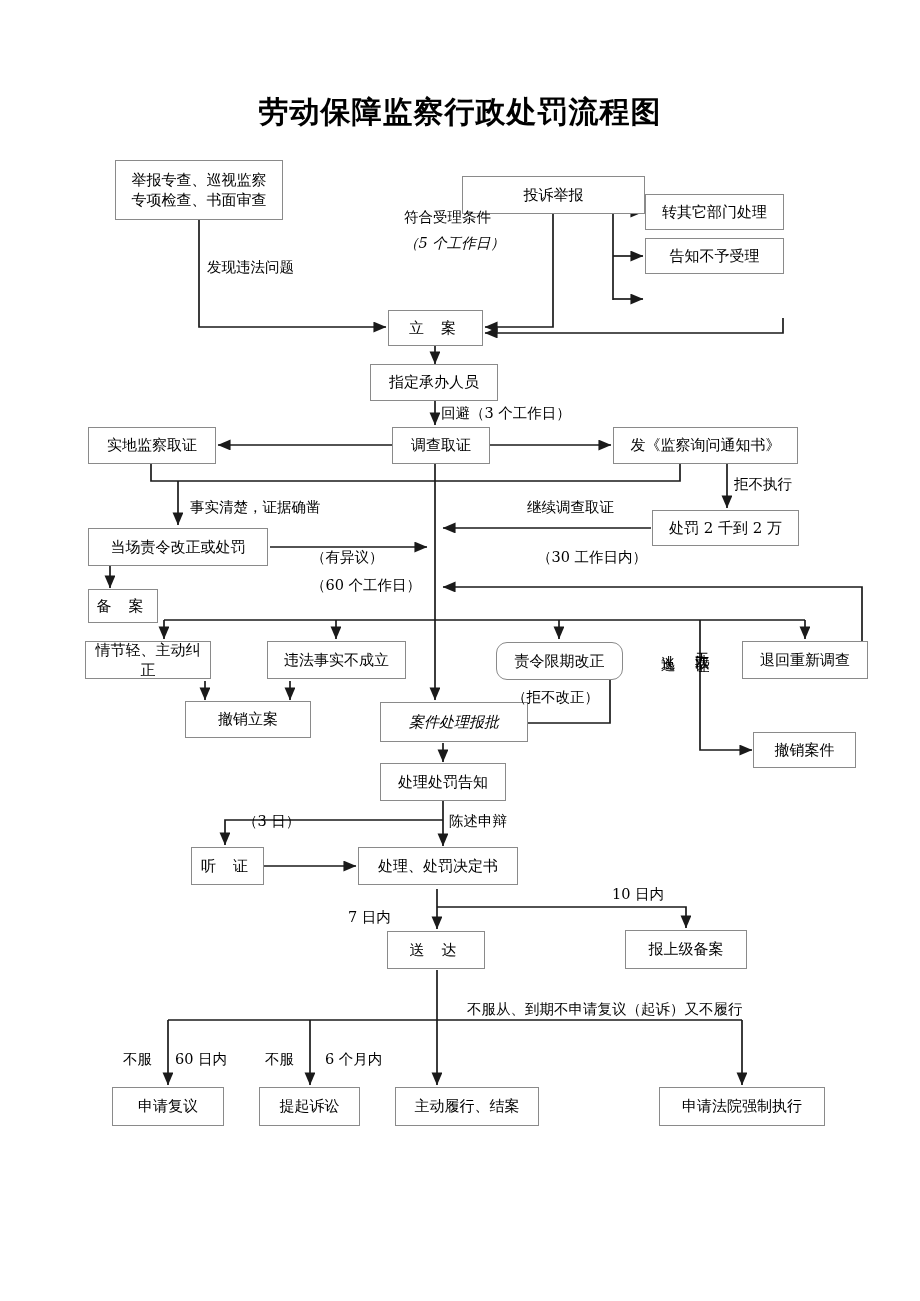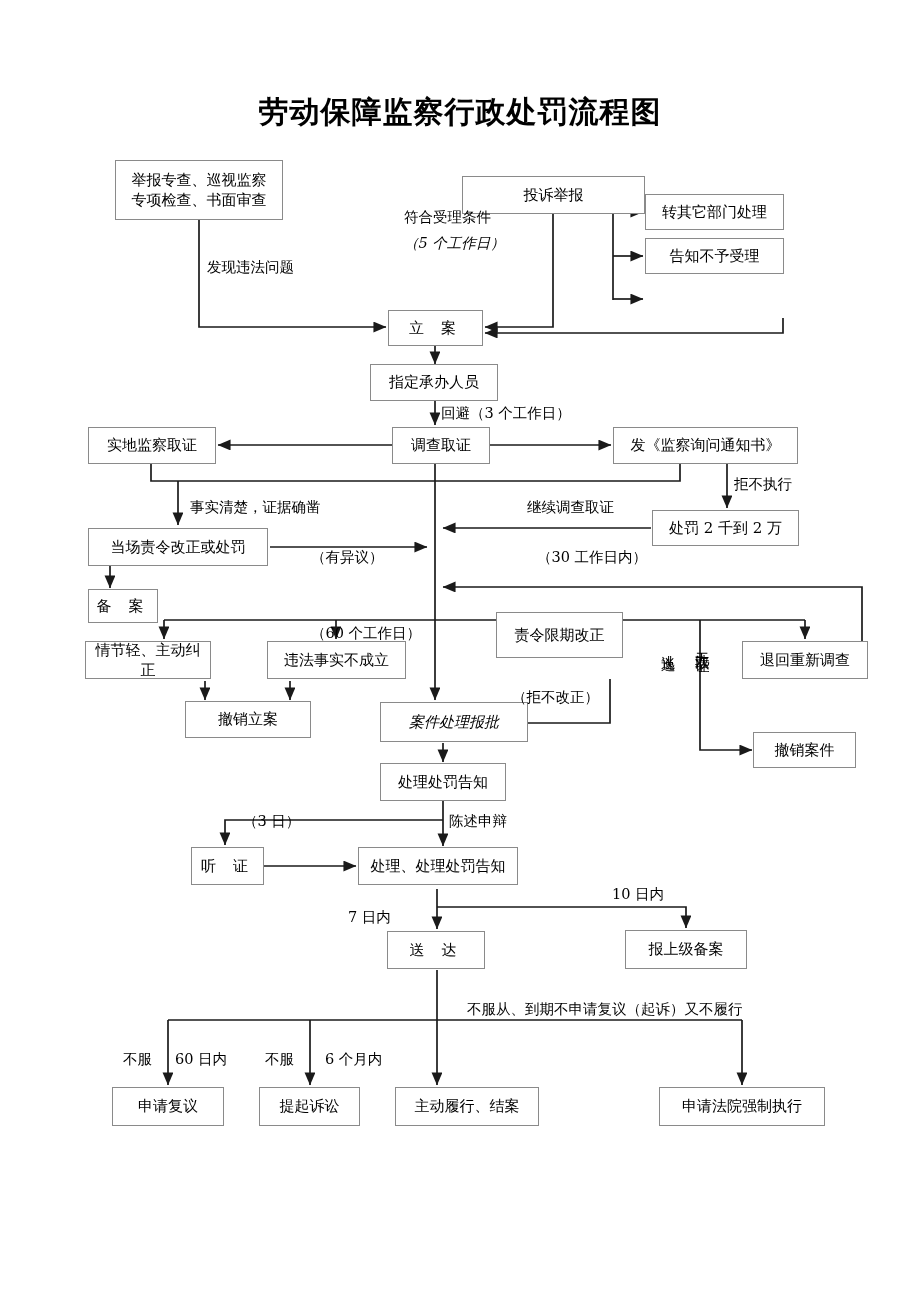--- a/index.html
+++ b/index.html
@@ -180,35 +180,35 @@
   <div class="box" style="left:652px;top:510px;width:147px;height:36px;">处罚 2 千到 2 万</div>
 
   <div class="box" style="left:88px;top:528px;width:180px;height:38px;">当场责令改正或处罚</div>
 
   <div class="box wide-sp" style="left:88px;top:589px;width:70px;height:34px;">备 案</div>
 
   <div class="box" style="left:85px;top:641px;width:126px;height:38px;">情节轻、主动纠正</div>
 
   <div class="box" style="left:267px;top:641px;width:139px;height:38px;">违法事实不成立</div>
 
-  <div class="box" style="left:496px;top:612px;width:127px;height:46px;">责令限期改正</div>
+  <div class="box" style="left:496px;top:642px;width:127px;height:38px;border-radius:11px;">责令限期改正</div>
 
   <div class="box" style="left:742px;top:641px;width:126px;height:38px;">退回重新调查</div>
 
   <div class="box" style="left:185px;top:701px;width:126px;height:37px;">撤销立案</div>
 
   <div class="box" style="left:380px;top:702px;width:148px;height:40px;font-style:italic;">案件处理报批</div>
 
   <div class="box" style="left:753px;top:732px;width:103px;height:36px;">撤销案件</div>
 
   <div class="box" style="left:380px;top:763px;width:126px;height:38px;">处理处罚告知</div>
 
   <div class="box wide-sp" style="left:191px;top:847px;width:73px;height:38px;">听 证</div>
 
-  <div class="box" style="left:358px;top:847px;width:160px;height:38px;">处理、处理处罚告知</div>
+  <div class="box" style="left:358px;top:847px;width:160px;height:38px;">处理、处罚决定书</div>
 
   <div class="box wide-sp" style="left:387px;top:931px;width:98px;height:38px;">送 达</div>
 
   <div class="box" style="left:625px;top:930px;width:122px;height:39px;">报上级备案</div>
 
   <div class="box" style="left:112px;top:1087px;width:112px;height:39px;">申请复议</div>
 
   <div class="box" style="left:259px;top:1087px;width:101px;height:39px;">提起诉讼</div>
 
   <div class="box" style="left:395px;top:1087px;width:144px;height:39px;">主动履行、结案</div>
@@ -224,21 +224,21 @@
   <div class="lbl" style="left:441px;top:404px;">回避（3 个工作日）</div>
 
   <div class="lbl" style="left:734px;top:475px;">拒不执行</div>
 
   <div class="lbl" style="left:190px;top:498px;">事实清楚，证据确凿</div>
 
   <div class="lbl" style="left:527px;top:498px;">继续调查取证</div>
 
   <div class="lbl" style="left:311px;top:548px;">（有异议）</div>
 
-  <div class="lbl" style="left:311px;top:576px;margin-top:48px;">（60 个工作日）</div>
+  <div class="lbl" style="left:311px;top:576px;">（60 个工作日）</div>
 
   <div class="lbl" style="left:537px;top:548px;">（30 工作日内）</div>
 
   <div class="lbl" style="left:512px;top:688px;">（拒不改正）</div>
 
   <div class="lbl vert" style="left:660px;top:644px;height:70px;">逃逸</div>
 
   <div class="lbl vert" style="left:694px;top:641px;height:106px;">无法取证</div>
 
   <div class="lbl" style="left:243px;top:812px;">（3 日）</div>

